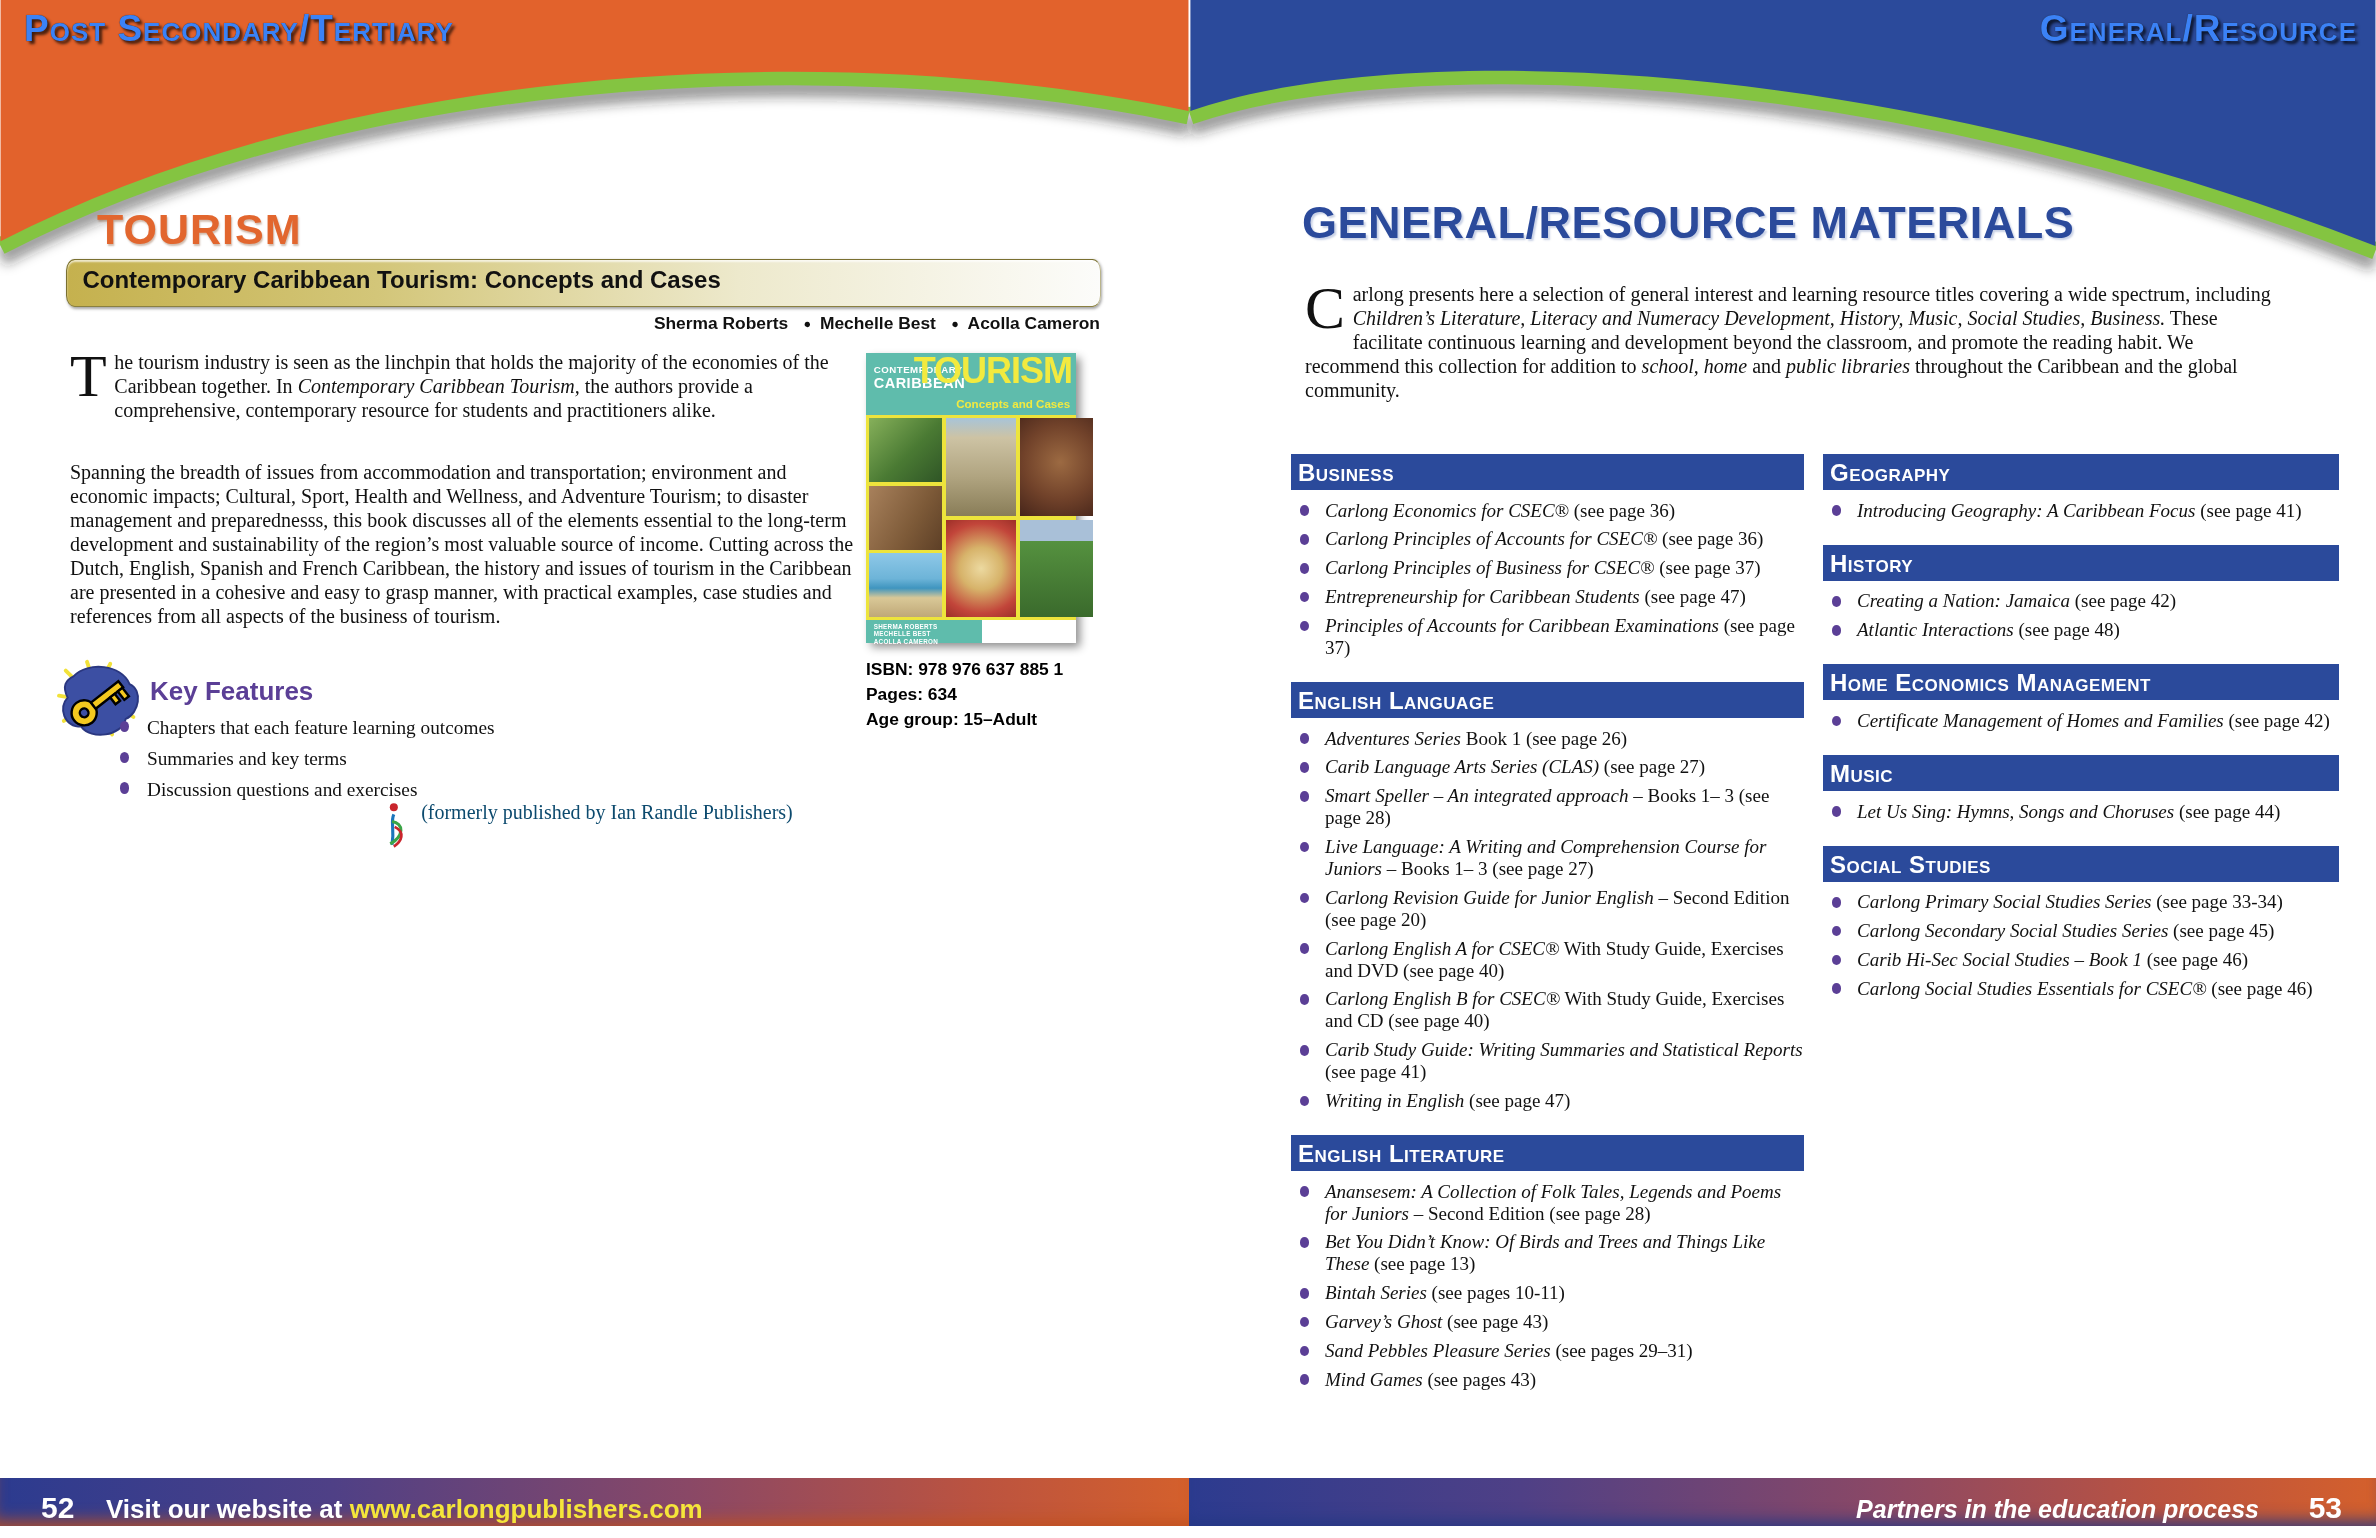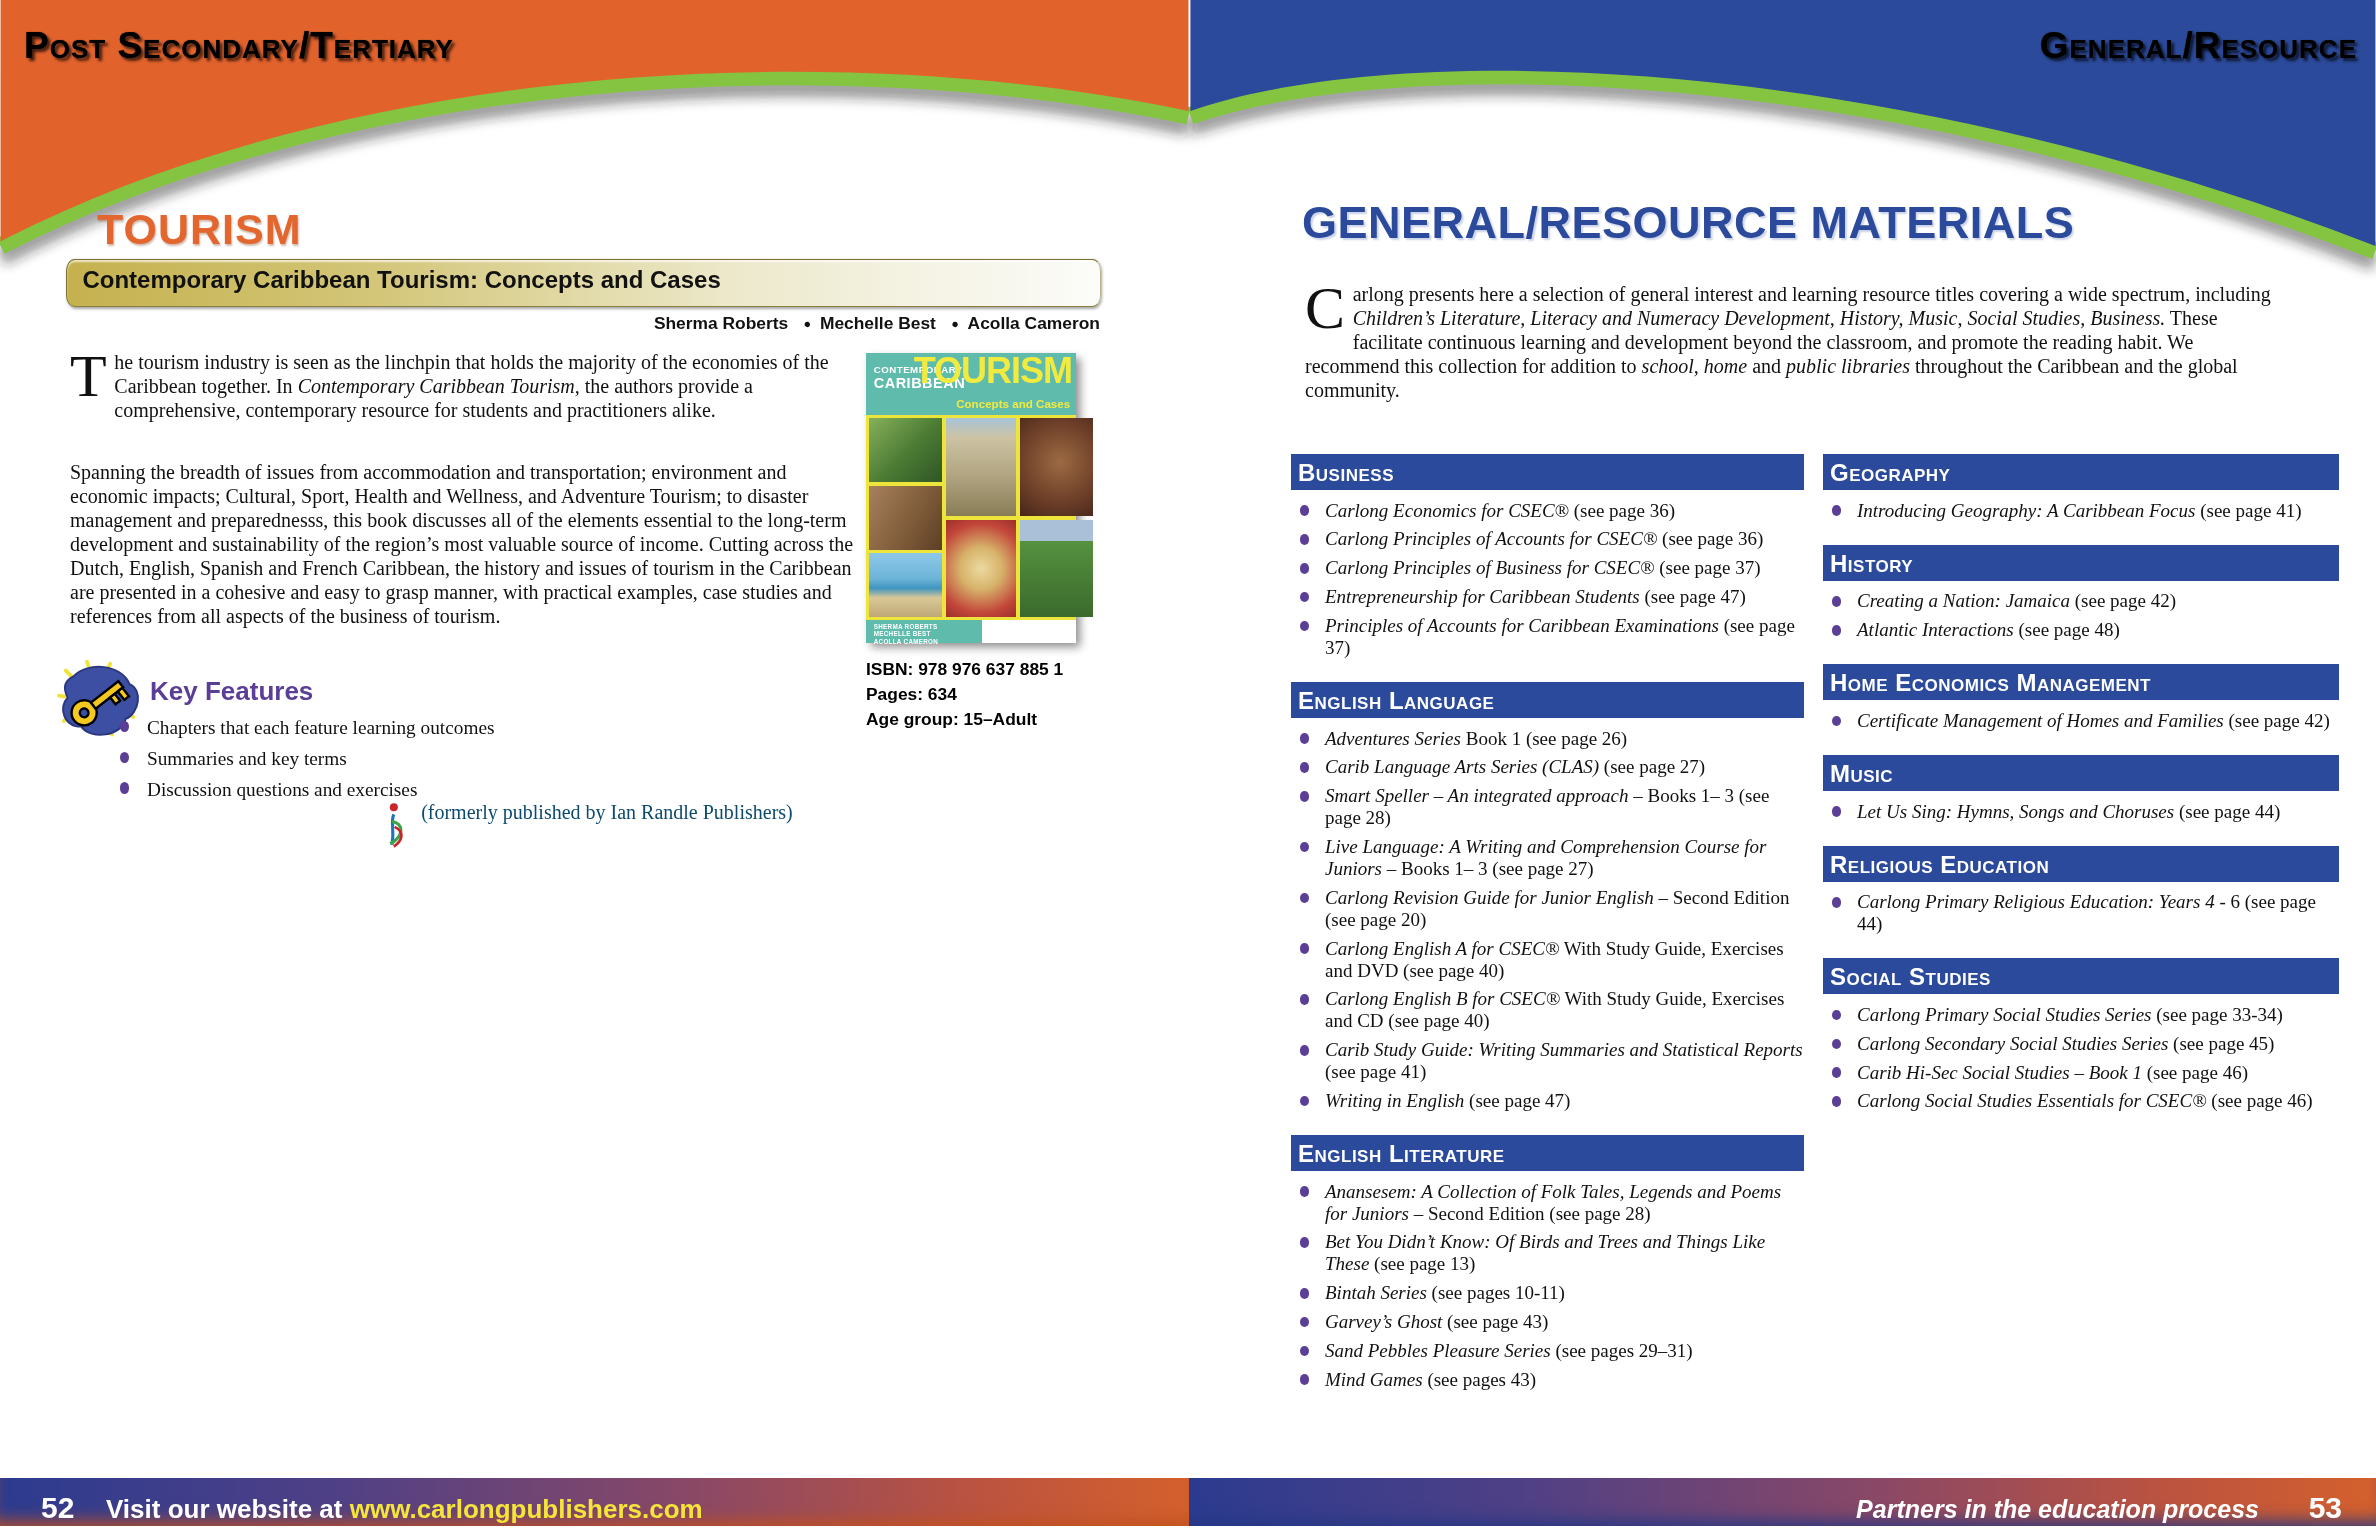--- a/index.html
+++ b/index.html
@@ -1,23 +1,23 @@
 <!DOCTYPE html>
 <html><head>
 <meta charset="utf-8">
 <style>
   html,body{margin:0;padding:0;background:#ffffff;}
   #canvas{position:relative;width:2376px;height:1538px;background:#ffffff;overflow:hidden;
           font-family:"Liberation Sans",sans-serif;}
   svg{display:block}
   #swoosh{position:absolute;left:0;top:0;pointer-events:none;}
 
-  .tab{position:absolute;top:7.7px;color:#000000;font-weight:bold;font-size:37px;line-height:1.15;
+  .tab{position:absolute;top:7.7px;color:#3b82f6;font-weight:bold;font-size:37px;line-height:1.15;
        font-variant:small-caps;letter-spacing:1px;
-       text-shadow:2.9px 2.9px 2.9px rgba(0,0,0,.7),0 0 1px #222;margin-top:17px;}
+       text-shadow:2.9px 2.9px 2.9px rgba(0,0,0,.7),0 0 1px #222;}
   .tab-left{left:24px;}
   .tab-right{right:19px;text-align:center;}
 
   .lp-title{position:absolute;left:97px;top:205px;color:#E2662E;font-weight:bold;font-size:43px;
             letter-spacing:1px;text-shadow:1px 1.9px 1.9px rgba(120,60,20,.35);}
 
   .gold-bar{position:absolute;left:66px;top:259px;width:1035px;height:48px;box-sizing:border-box;
             background:linear-gradient(90deg,#C5B14E 0%,#D3C679 30%,#EDE9CC 65%,#FCFCFA 100%);
             border:1.9px solid #7a7030;border-right-color:#b9b48c;border-bottom-color:#8a8040;
             border-radius:8.7px/11.6px;
@@ -352,29 +352,20 @@
       <div class="sec">
         <div class="sec-bar">Music</div>
         <div class="sec-items">
           <div class="item">
             <span class="dot"></span>
             <p><span class="it">Let Us Sing: Hymns, Songs and Choruses</span><span> (see page 44)</span></p>
           </div>
         </div>
       </div>
       <div class="sec">
-        <div class="sec-bar">Religious Education</div>
-        <div class="sec-items">
-          <div class="item">
-            <span class="dot"></span>
-            <p><span class="it">Carlong Primary Religious Education: Years 4</span><span> - 6 (see page 44)</span></p>
-          </div>
-        </div>
-      </div>
-      <div class="sec">
         <div class="sec-bar">Social Studies</div>
         <div class="sec-items">
           <div class="item">
             <span class="dot"></span>
             <p><span class="it">Carlong Primary Social Studies Series</span><span> (see page 33-34)</span></p>
           </div>
           <div class="item">
             <span class="dot"></span>
             <p><span class="it">Carlong Secondary Social Studies  Series</span><span> (see page 45)</span></p>
           </div>

